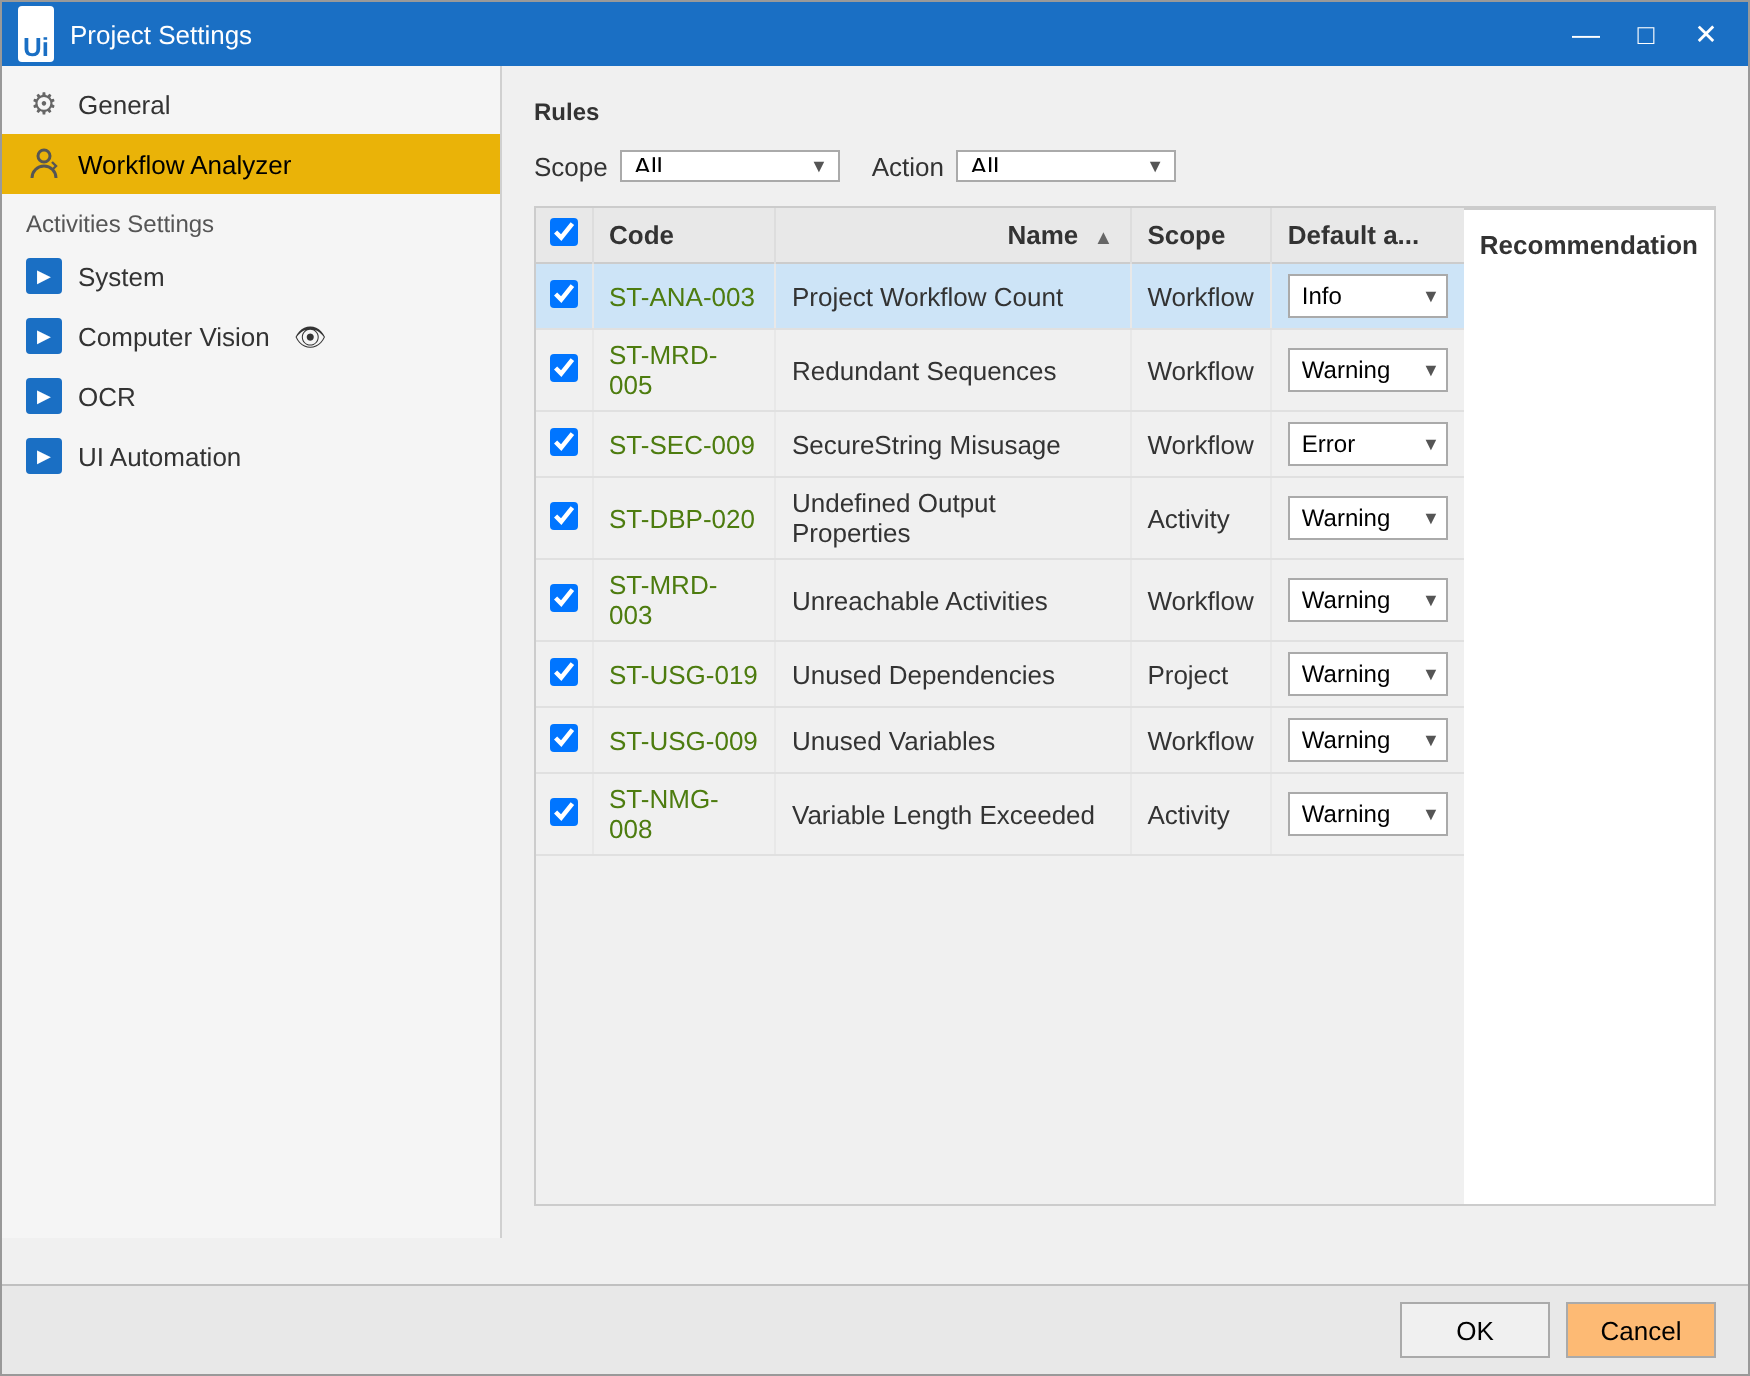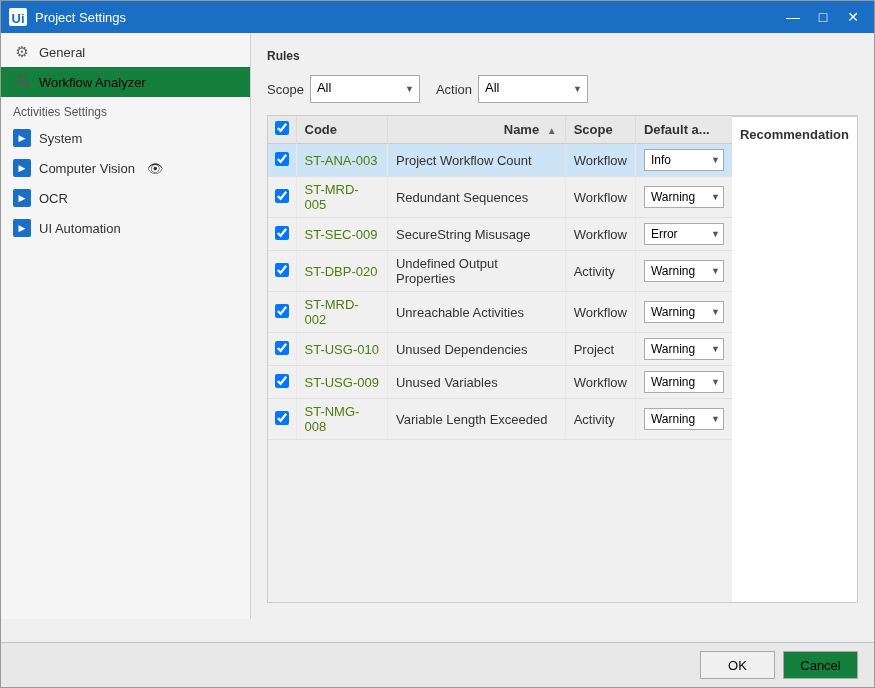--- a/index.html
+++ b/index.html
@@ -30,21 +30,21 @@
       height: 32px;
       display: flex;
       align-items: center;
       padding: 0 8px;
       user-select: none;
       flex-shrink: 0;
     }
 
     .title-bar-icon {
       width: 18px;
-      height: 18px;
+      height: 28px;
       margin-right: 8px;
       background: white;
       border-radius: 2px;
       display: flex;
       align-items: flex-end;
       justify-content: center;
       font-size: 11px;
       font-weight: bold;
       color: #1a6fc4;
       flex-shrink: 0;
@@ -88,21 +88,21 @@
     }
 
     .sidebar-item {
       display: flex;
       align-items: center;
       padding: 6px 12px;
       cursor: pointer;
       gap: 8px;
       color: #333;
     }
-    .sidebar-item.active { background: #15803d; color: #000; }
+    .sidebar-item.active { background: #eab308; color: #000; }
 
     .sidebar-item-icon {
       width: 18px;
       height: 18px;
       display: flex;
       align-items: center;
       justify-content: center;
       flex-shrink: 0;
     }
 
@@ -178,21 +178,21 @@
       right: 6px;
       top: 50%;
       transform: translateY(-50%);
       font-size: 9px;
       pointer-events: none;
       color: #555;
     }
 
     .select-wrapper select {
       min-width: 110px;
-      height: 28px;
+      height: 16px;
       border: 1px solid #aaa;
       background: white;
       padding: 0 24px 4px 6px;
       appearance: none;
       cursor: pointer;
       font-size: 13px;
     }
 
     .table-area {
       flex: 1;
@@ -314,21 +314,21 @@
       justify-content: flex-end;
       gap: 8px;
       flex-shrink: 0;
       margin-top: 23px;
     }
 
     .footer-btn {
       min-width: 75px;
       height: 28px;
       border: 1px solid #aaa;
-      background: #15803d;
+      background: #fdba74;
       cursor: pointer;
       font-size: 13px;
       padding: 0 16px;
     }
     .footer-btn.primary { background: #f0f0f0; }
 
     
     .table-wrapper::-webkit-scrollbar {
       width: 16px;
     }
@@ -514,38 +514,38 @@
           <option>Info</option><option selected="">Warning</option><option>Error</option>
         </select>
       </div>
     </td>
   </tr>
                 <tr>
     <td class="checkbox-cell">
       <input type="checkbox" checked="" style="">
     </td>
     <td>
-      <a class="code-link">ST-MRD-002</a>
+      <a class="code-link">ST-MRD-003</a>
     </td>
     <td>Unreachable Activities</td>
     <td>Workflow</td>
     <td>
       <div class="action-select-wrapper">
         <select class="action-select">
           <option>Info</option><option selected="">Warning</option><option>Error</option>
         </select>
       </div>
     </td>
   </tr>
                 <tr>
     <td class="checkbox-cell">
       <input type="checkbox" checked="" style="">
     </td>
     <td>
-      <a class="code-link">ST-USG-010</a>
+      <a class="code-link">ST-USG-019</a>
     </td>
     <td>Unused Dependencies</td>
     <td>Project</td>
     <td>
       <div class="action-select-wrapper">
         <select class="action-select">
           <option>Info</option><option selected="">Warning</option><option>Error</option>
         </select>
       </div>
     </td>

